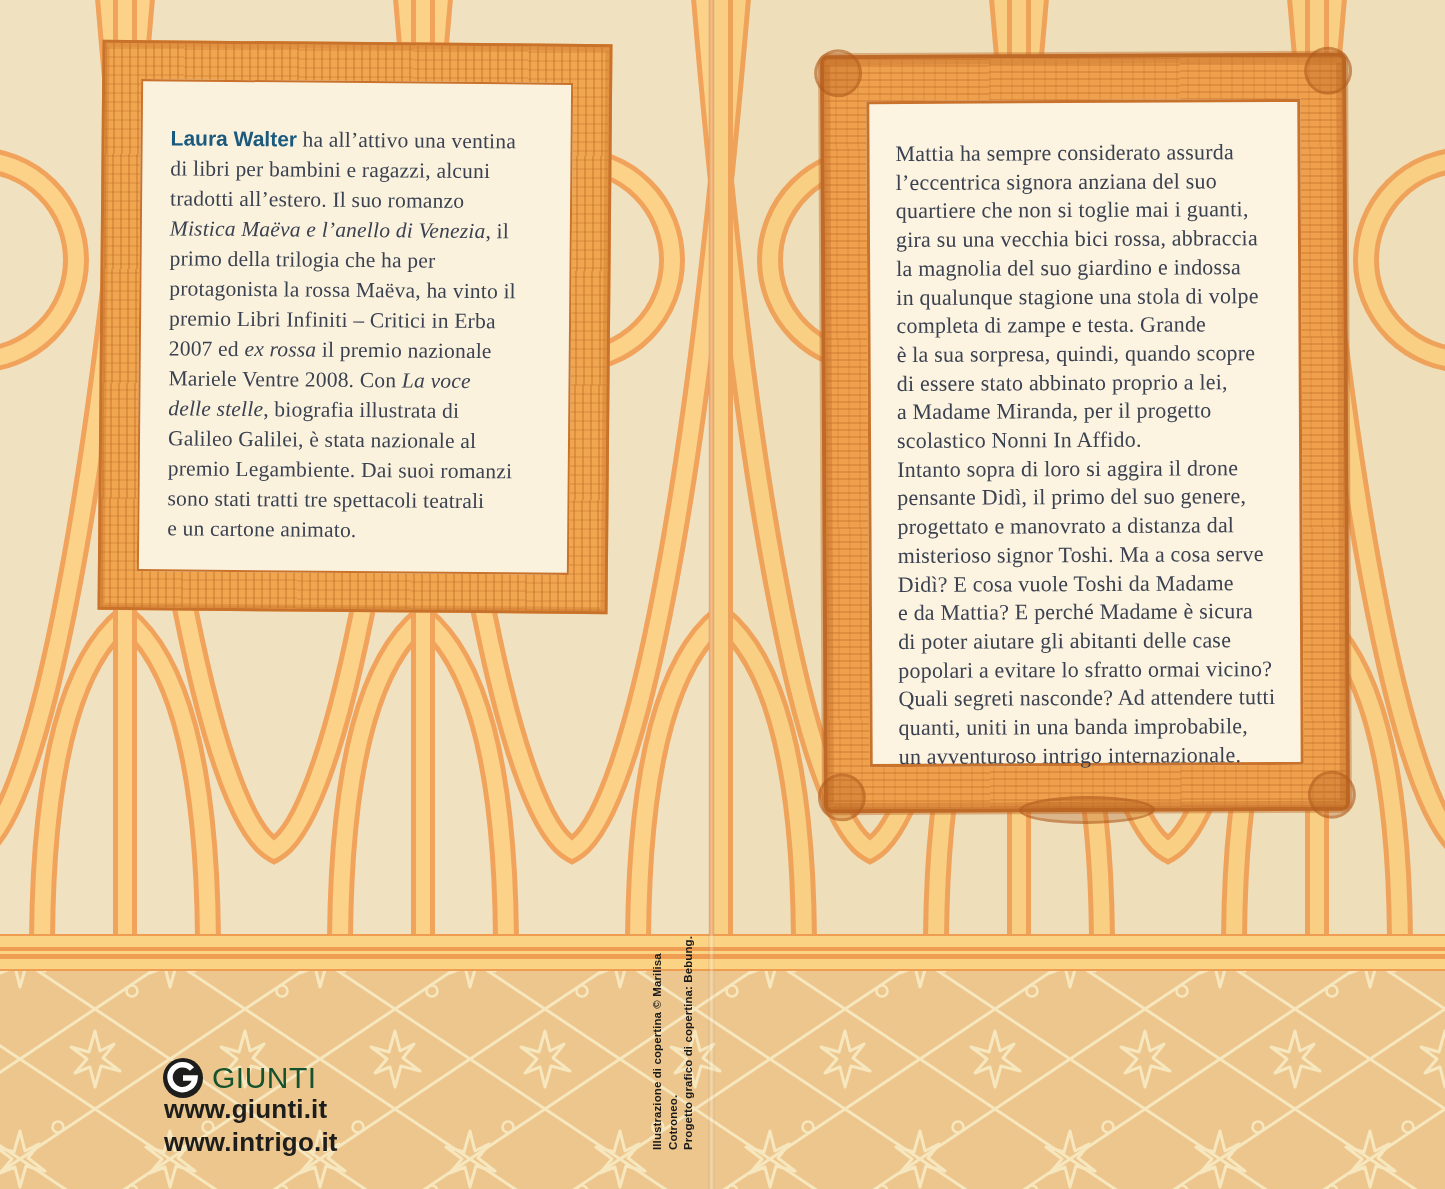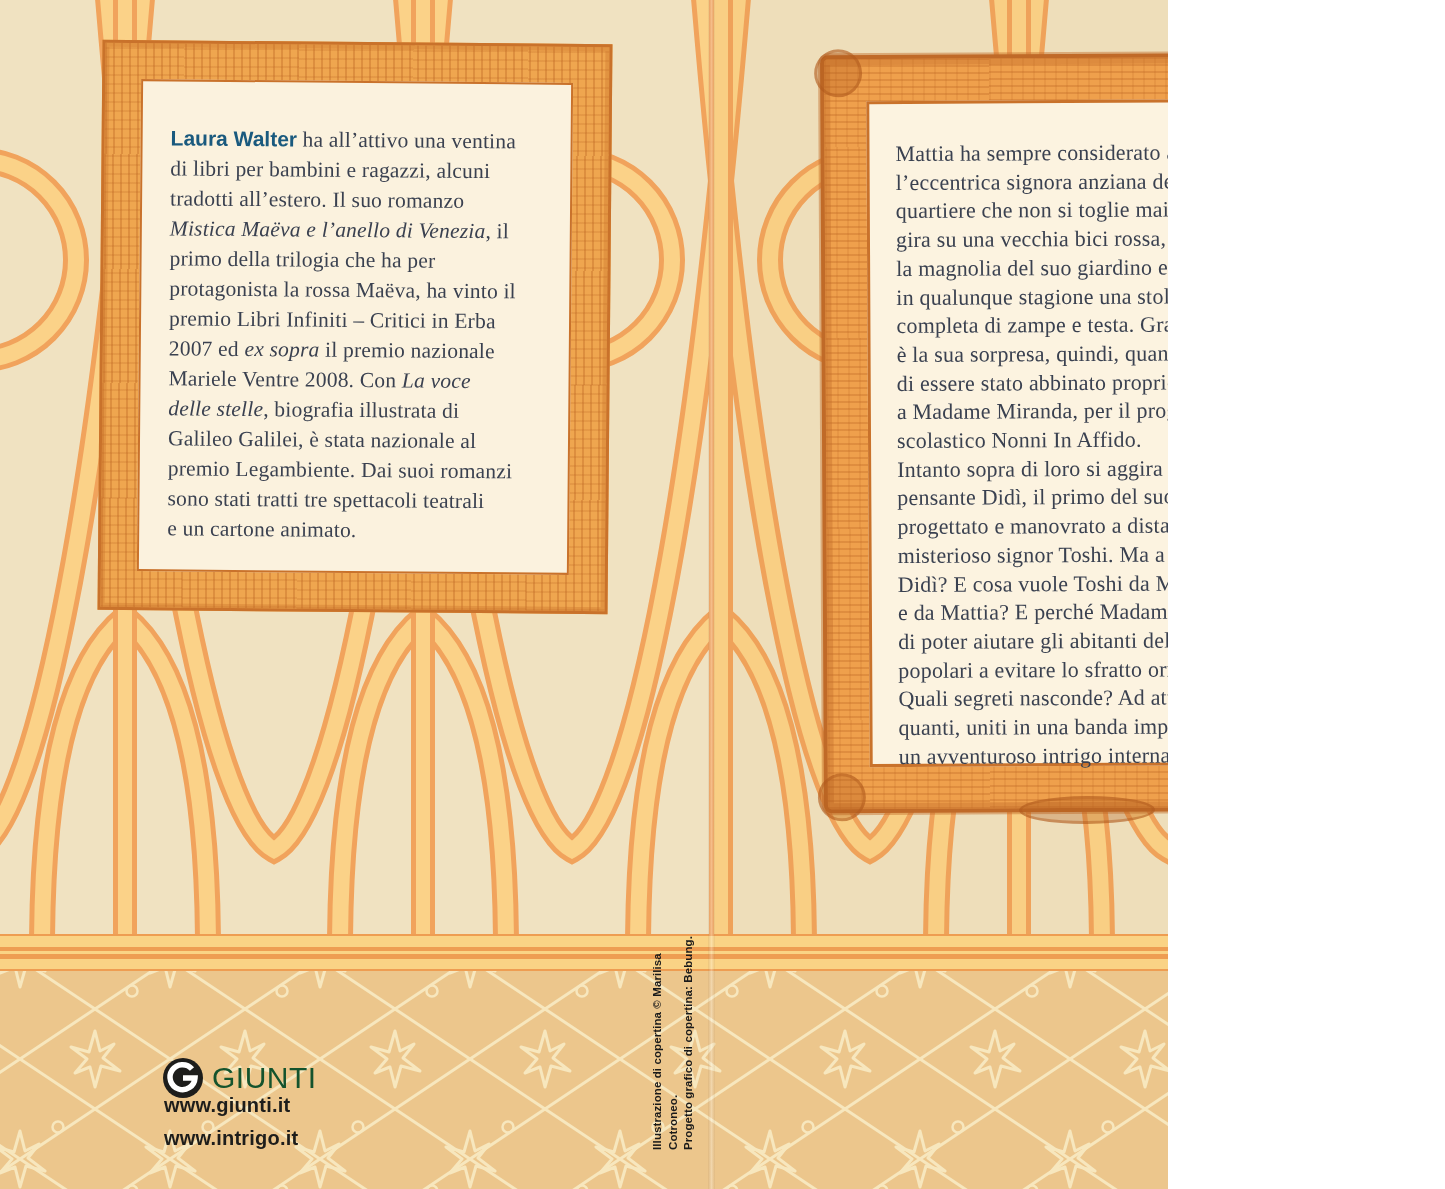--- a/index.html
+++ b/index.html
@@ -1,17 +1,17 @@
 <!DOCTYPE html>
 <html><head>
 <meta charset="utf-8">
 <style>
   html,body { margin:0; padding:0; }
   .page {
-    position:relative; width:1168px; height:1189px; overflow:hidden;
+    position:relative; width:1445px; height:1189px; overflow:hidden;
     background:#F0E2C1; font-family:"Liberation Sans", sans-serif;
   }
   .wallpaper { position:absolute; left:0; top:0; }
   .u  { fill:none; stroke:#F1A35C; stroke-width:26; }
   .o  { fill:none; stroke:#FBD288; stroke-width:16; }
   .up { fill:none; stroke:#F1A35C; stroke-width:24; }
   .op { fill:none; stroke:#FBD288; stroke-width:14; }
 
   .fold {
     position:absolute; top:0; left:708px; width:7px; height:1189px;
@@ -74,21 +74,21 @@
   .bio em { font-style:italic; }
   .synopsis {
     margin:0; padding:36px 18px 0 26px;
     font-family:"Liberation Serif", serif; font-size:22px; line-height:28.7px;
     color:#3A4150; white-space:pre-line; letter-spacing:.2px;
   }
 
   
   .logo-row { position:absolute; left:163px; top:1058px; display:flex; align-items:center; gap:9px; z-index:7; }
   .logo-word { font-size:30px; font-weight:400; letter-spacing:.5px; color:#14532d; }
-  .url { position:absolute; left:164px; z-index:7; font-size:20px; font-weight:bold; color:#1D1D1B; letter-spacing:.2px; }
+  .url { position:absolute; left:164px; z-index:7; font-size:26px; font-weight:bold; color:#1D1D1B; letter-spacing:.2px; }
   .url-1 { top:1094px; } .url-2 { top:1127px; }
 
   .credits {
     position:absolute; left:650px; top:1150px; width:214px; z-index:7;
     transform:rotate(-90deg); transform-origin:0 0;
     font-size:11.5px; line-height:15.5px; font-weight:bold; color:#1A1A1A;
     white-space:pre-line; letter-spacing:.1px;
   }
 </style>
 </head>
@@ -145,21 +145,21 @@
 
   <div class="frame frame-left">
     <div class="panel panel-left">
       <p class="bio"><span class="seg-name">Laura Walter</span><span> ha all’attivo una ventina
 di libri per bambini e ragazzi, alcuni
 tradotti all’estero. Il suo romanzo
 </span><em>Mistica Maëva e l’anello di Venezia</em><span>, il
 primo della trilogia che ha per
 protagonista la rossa Maëva, ha vinto il
 premio Libri Infiniti – Critici in Erba
-2007 ed </span><em>ex sopra</em><span> il premio nazionale
+2007 ed </span><em>ex rossa</em><span> il premio nazionale
 Mariele Ventre 2008. Con </span><em>La voce
 delle stelle</em><span>, biografia illustrata di
 Galileo Galilei, è stata nazionale al
 premio Legambiente. Dai suoi romanzi
 sono stati tratti tre spettacoli teatrali
 e un cartone animato.</span></p>
     </div>
   </div>
 
   <div class="frame frame-right">

